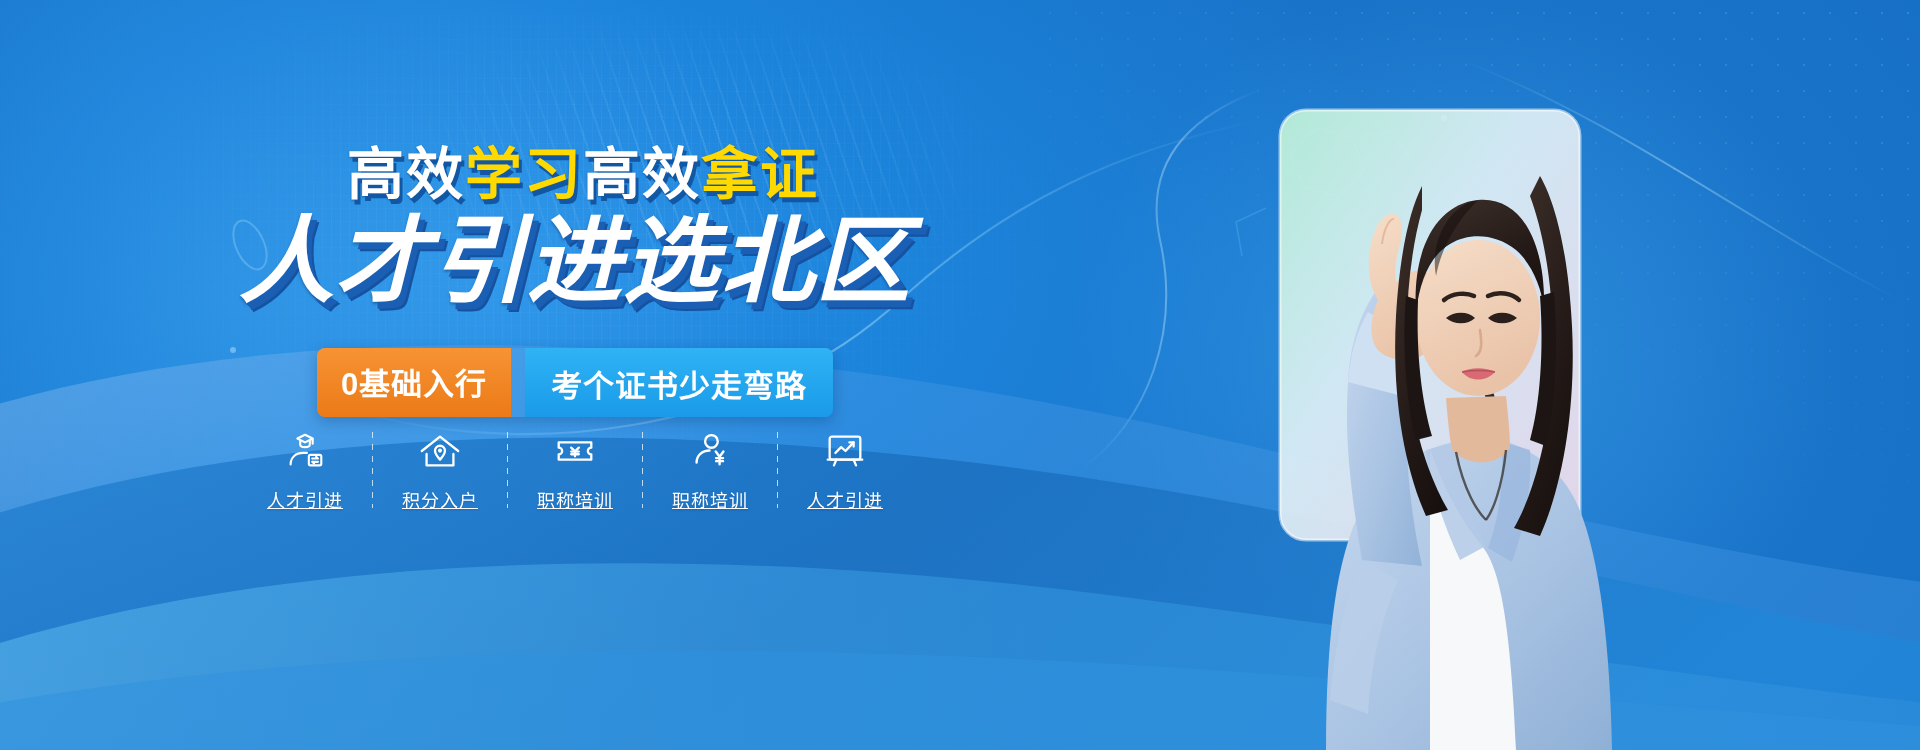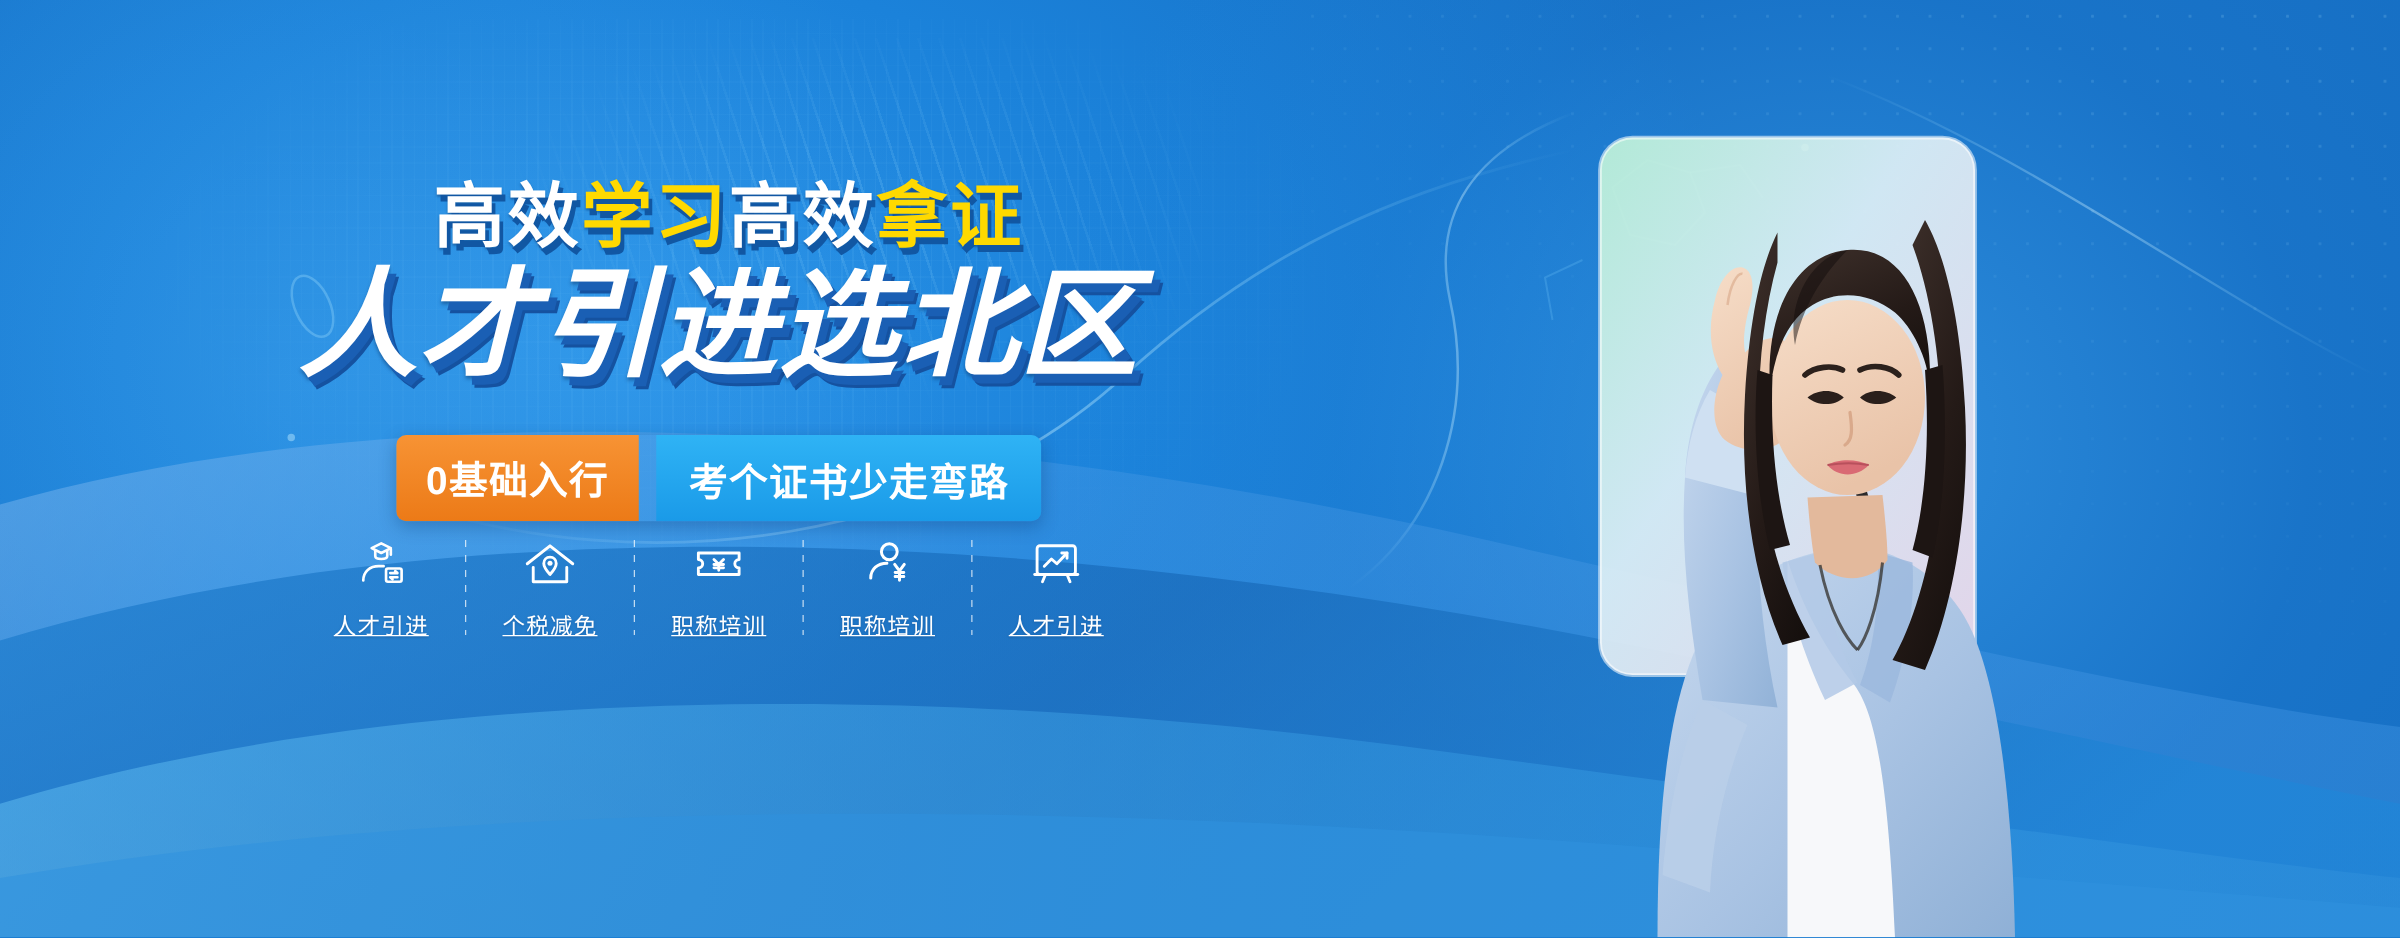--- a/index.html
+++ b/index.html
@@ -435,21 +435,21 @@
 
       <div class="feature">
         <span class="f-icon">
           <svg viewBox="0 0 48 48" fill="none" stroke="#ffffff" stroke-width="2.4" stroke-linecap="round" stroke-linejoin="round">
             <path d="M5 24 L24 9 L43 24"></path>
             <path d="M10 27 V39 H38 V27"></path>
             <path d="M24 18.5 C27 18.5 29.2 20.8 29.2 23.8 C29.2 27.2 24 33 24 33 C24 33 18.8 27.2 18.8 23.8 C18.8 20.8 21 18.5 24 18.5 Z"></path>
             <circle cx="24" cy="23.6" r="2.1" fill="#ffffff" stroke="none"></circle>
           </svg>
         </span>
-        <span class="f-label">个税减免</span>
+        <span class="f-label">积分入户</span>
       </div>
 
       <div class="divider"></div>
 
       <div class="feature">
         <span class="f-icon">
           <svg viewBox="0 0 48 48" fill="none" stroke="#ffffff" stroke-width="2.4" stroke-linecap="round" stroke-linejoin="round">
             <path d="M7 15 H41 V20.5 C39 20.5 37.4 22.1 37.4 24 C37.4 25.9 39 27.5 41 27.5 V33 H7 V27.5
                      C9 27.5 10.6 25.9 10.6 24 C10.6 22.1 9 20.5 7 20.5 Z"></path>
             <path d="M20 20.5 L24 24.4 L28 20.5"></path>

